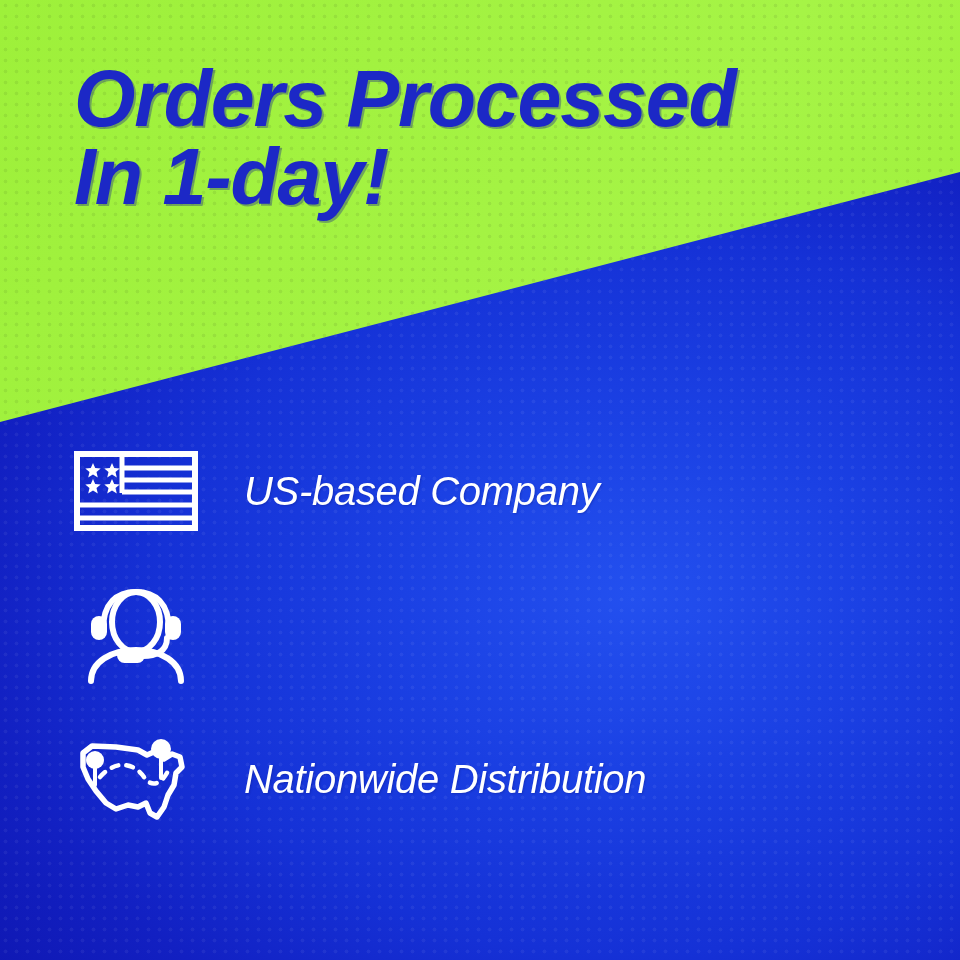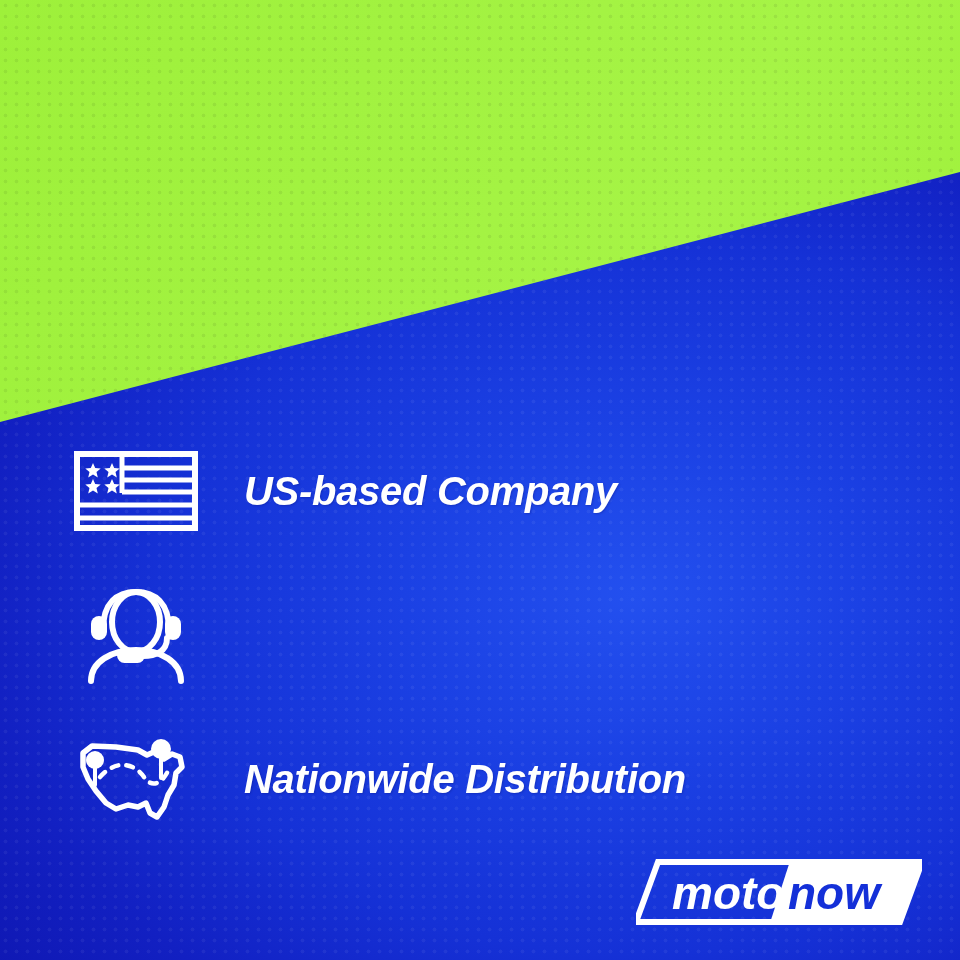--- a/index.html
+++ b/index.html
@@ -94,21 +94,21 @@
   .feature-icon {
     width: 128px;
     flex: 0 0 128px;
     display: flex;
     align-items: center;
     justify-content: center;
   }
   .feature-label {
     color: #ffffff;
     font-size: 40px;
-    font-weight: 700;
+    font-weight: 400;
     font-style: italic;
     letter-spacing: -0.3px;
     white-space: nowrap;
     margin-left: 44px;
     text-shadow: 1px 1px 2px rgba(10,20,120,0.30);
   }
 
   
   .logo {
     position: absolute;
@@ -124,20 +124,24 @@
 <body>
 
 <div id="promo-banner">
 
   <div class="bg-blue"></div>
   <div class="dot-texture-light"></div>
   <div class="bg-green">
     <div class="dot-texture"></div>
   </div>
 
+  <div class="headline">
+    <div class="headline-line">Orders Processed</div>
+    <div class="headline-line">In 1-day!</div>
+  </div>
 
   <div class="features">
 
     <div class="feature-row">
       <div class="feature-icon">
         <svg width="124" height="80" viewBox="0 0 124 80" fill="none">
           <rect x="3" y="3" width="118" height="74" stroke="#ffffff" stroke-width="6"></rect>
 
           <line x1="48" y1="6" x2="48" y2="42" stroke="#ffffff" stroke-width="5"></line>
           <line x1="48" y1="41" x2="118" y2="41" stroke="#ffffff" stroke-width="5"></line>
@@ -195,33 +199,14 @@
 
           <circle cx="89" cy="16" r="10" fill="#ffffff"></circle>
           <line x1="89" y1="24" x2="89" y2="45" stroke="#ffffff" stroke-width="4" stroke-linecap="round"></line>
         </svg>
       </div>
       <div class="feature-label">Nationwide Distribution</div>
     </div>
 
   </div>
 
-  <div class="logo">
-    <svg width="286" height="76" viewBox="0 0 286 76">
-      <defs>
-        <clipPath id="logoClip">
-          <polygon points="22,8 286,8 264,68 0,68"></polygon>
-        </clipPath>
-      </defs>
-
-      <polygon points="22,8 286,8 264,68 0,68" fill="none" stroke="#ffffff" stroke-width="6"></polygon>
-      <g clip-path="url(#logoClip)">
-
-        <polygon points="155,4 290,4 268,72 133,72" fill="#ffffff"></polygon>
-      </g>
-
-      <text x="36" y="55" font-family="'Liberation Sans','DejaVu Sans',sans-serif" font-size="46" font-weight="700" font-style="italic" fill="#ffffff">moto</text>
-
-      <text x="152" y="55" font-family="'Liberation Sans','DejaVu Sans',sans-serif" font-size="46" font-weight="700" font-style="italic" fill="#1430d8">now</text>
-    </svg>
-  </div>
 
 </div>
 
 </body></html>

